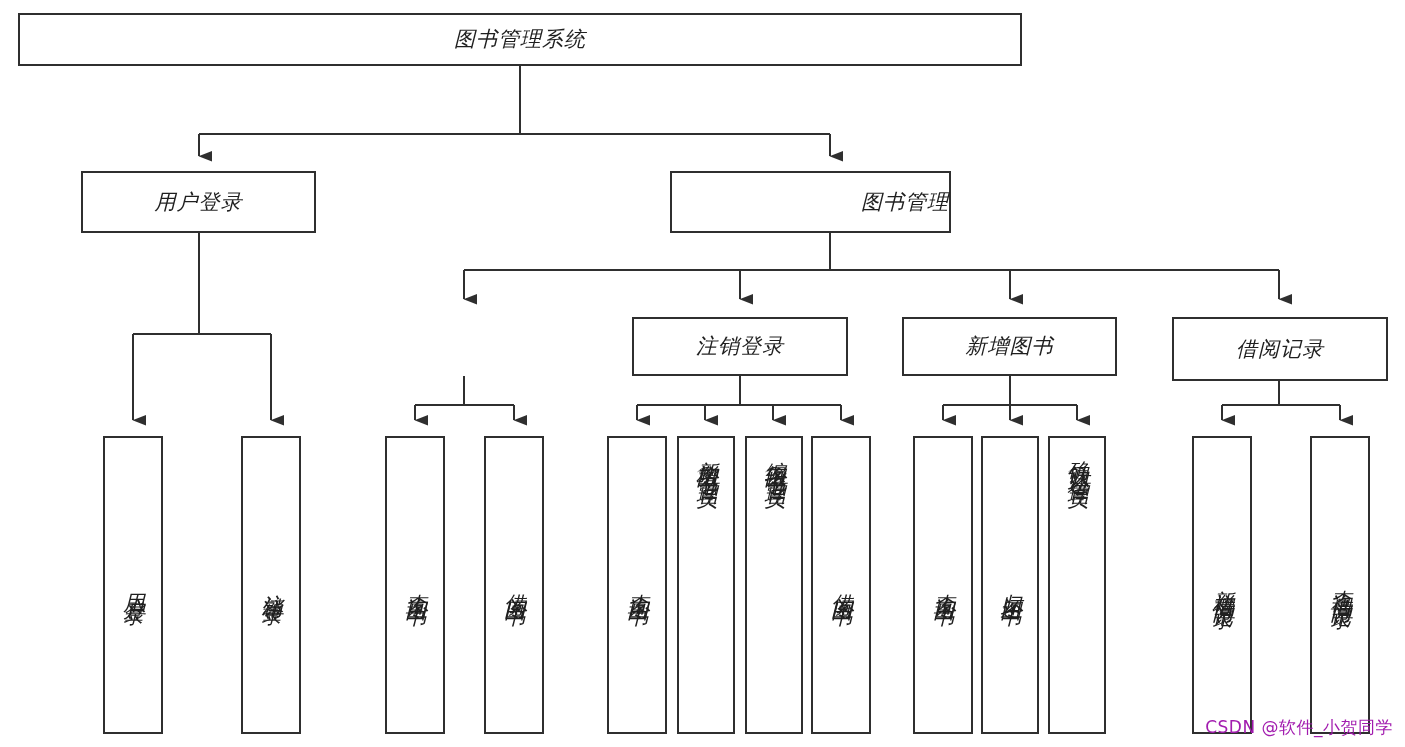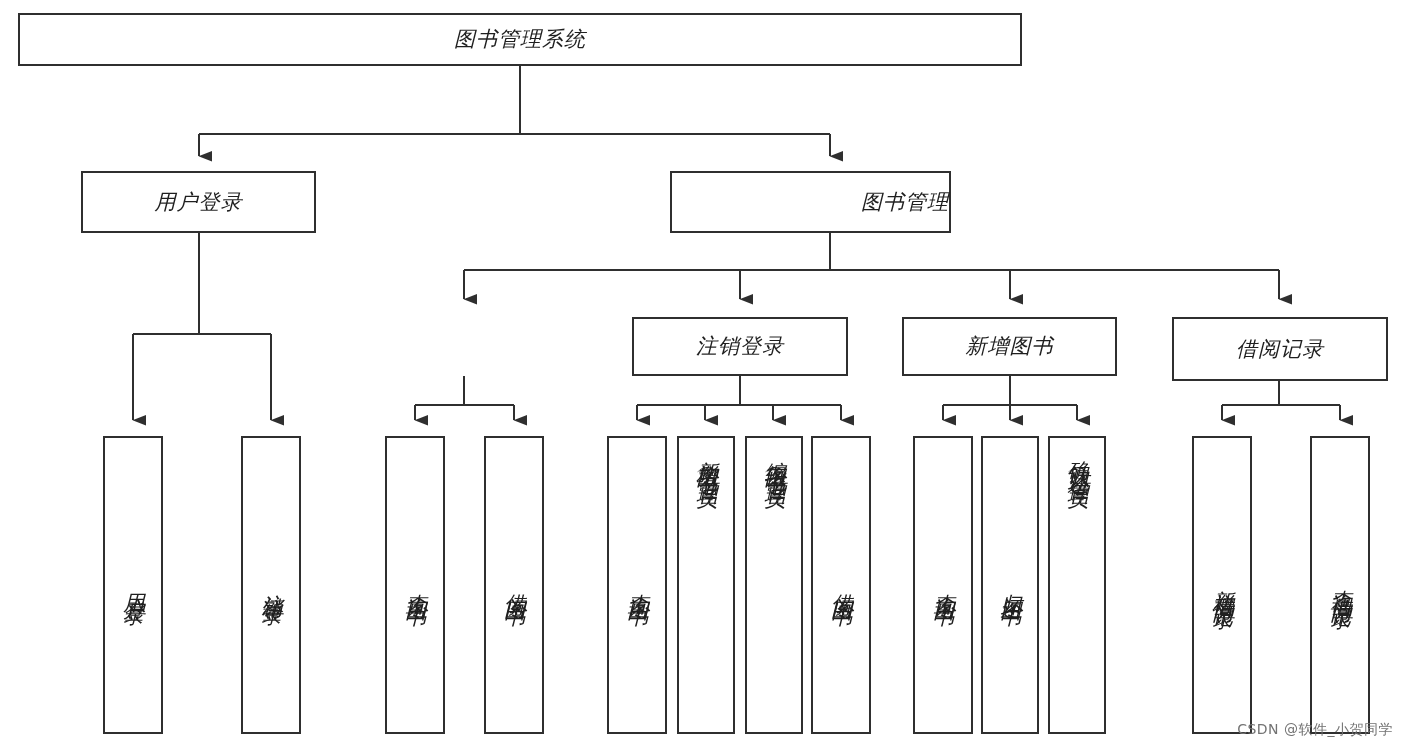--- a/index.html
+++ b/index.html
@@ -54,22 +54,22 @@
     white-space:nowrap;
   }
   .node.vert.mid{
     align-items:center;
     padding-top:0;
   }
   #watermark{
     position:absolute;
     right:12px;
     bottom:8px;
-    font-size:14px;
-    color:#737373;
+    font-size:17px;
+    color:#a21caf;
     letter-spacing:0.5px;
     z-index:3;
     white-space:nowrap;
   }
 </style>
 </head>
 <body>
 
 <div id="diagram">
 

